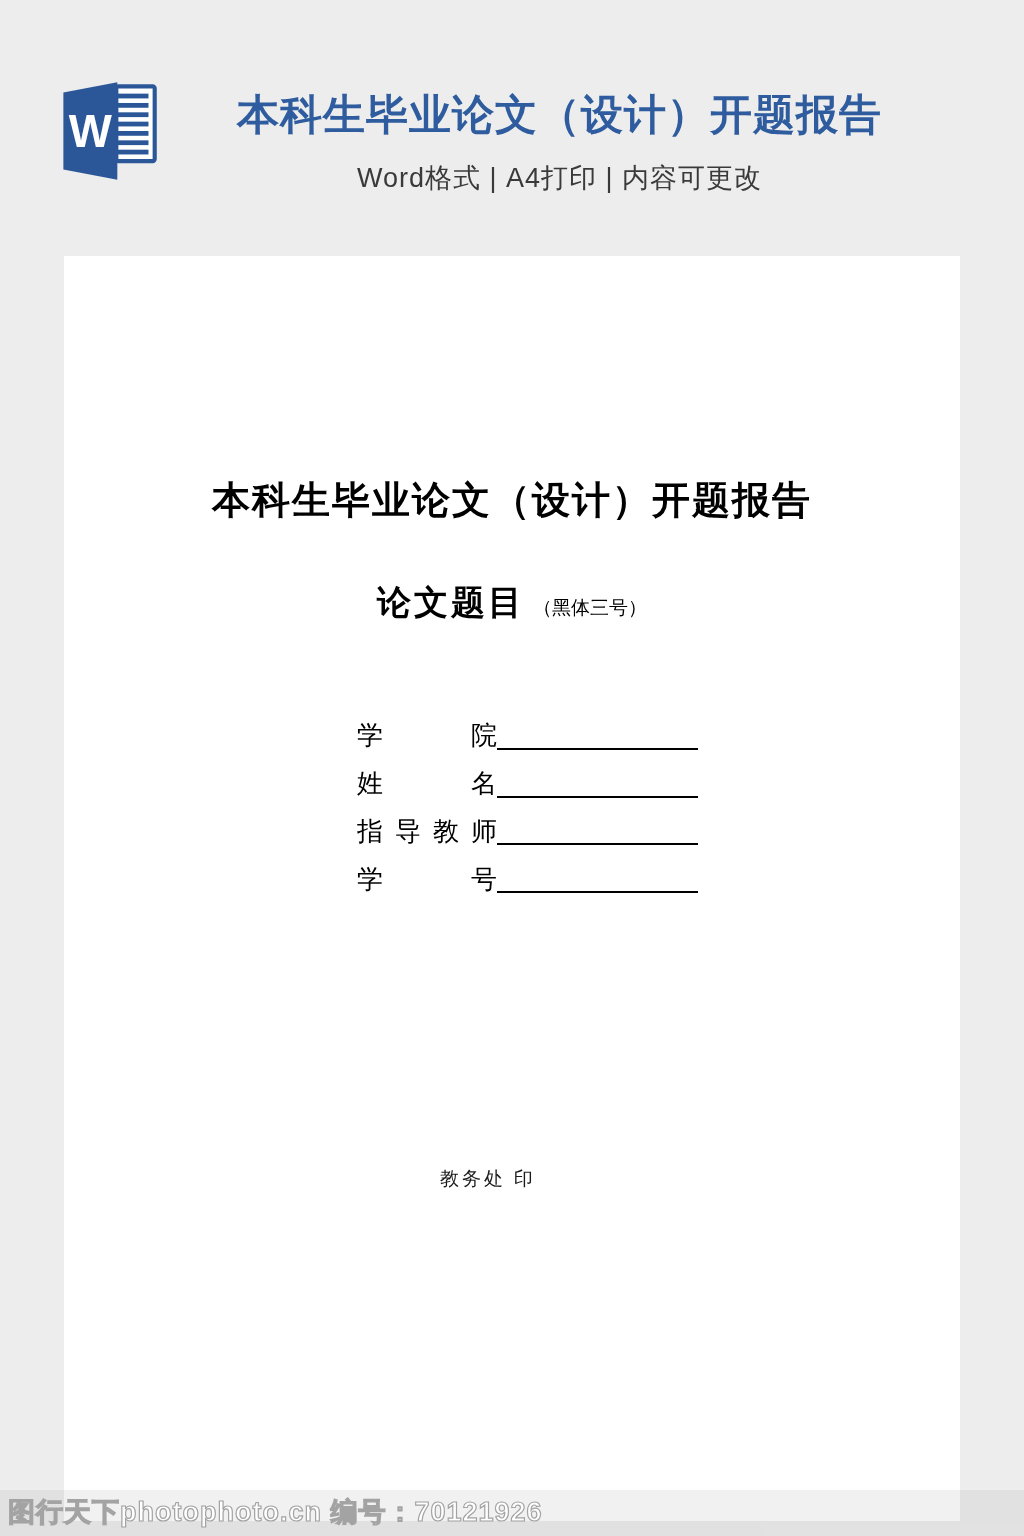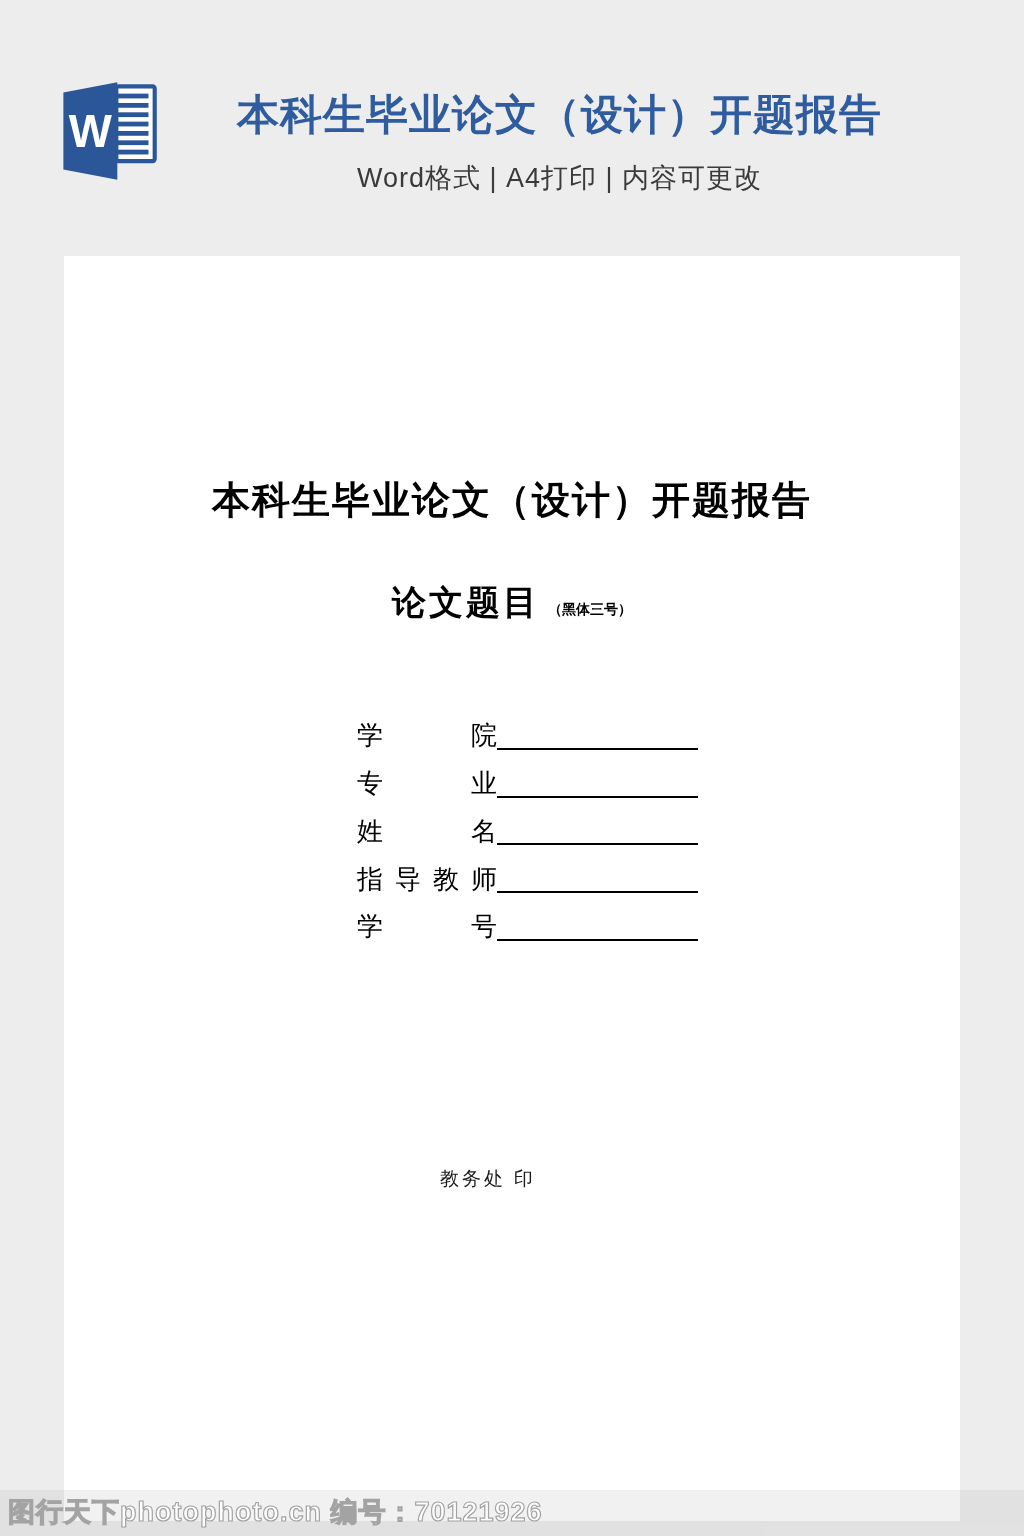--- a/index.html
+++ b/index.html
@@ -36,21 +36,21 @@
   .doc-title {
     position: absolute; left: 0; right: 0; top: 219px;
     text-align: center;
     font-size: 38px; font-weight: 700; letter-spacing: 2px; color: #000;
   }
   .topic-line {
     position: absolute; left: 0; right: 0; top: 324px;
     display: flex; justify-content: center; align-items: baseline;
   }
   .topic-label { font-size: 34px; font-weight: 700; letter-spacing: 3px; color: #000; }
-  .topic-note  { font-size: 14px; font-weight: 700; margin-left: 8px; color: #000; }
+  .topic-note  { font-size: 19px; font-weight: 400; margin-left: 8px; color: #000; }
 
   
   .form-block {
     position: absolute; left: 293px; top: 446px; width: 341px;
   }
   .form-row {
     height: 47.8px;
     display: flex; align-items: flex-end;
   }
   .form-label {
@@ -121,24 +121,20 @@
     <span class="topic-label">论文题目</span>
     <span class="topic-note">（黑体三号）</span>
   </div>
 
   <div class="form-block">
     <div class="form-row">
       <span class="form-label">学 院</span>
       <span class="form-line"></span>
     </div>
     <div class="form-row">
-      <span class="form-label">专 业</span>
-      <span class="form-line"></span>
-    </div>
-    <div class="form-row">
       <span class="form-label">姓 名</span>
       <span class="form-line"></span>
     </div>
     <div class="form-row">
       <span class="form-label">指 导 教 师</span>
       <span class="form-line"></span>
     </div>
     <div class="form-row">
       <span class="form-label">学 号</span>
       <span class="form-line"></span>

